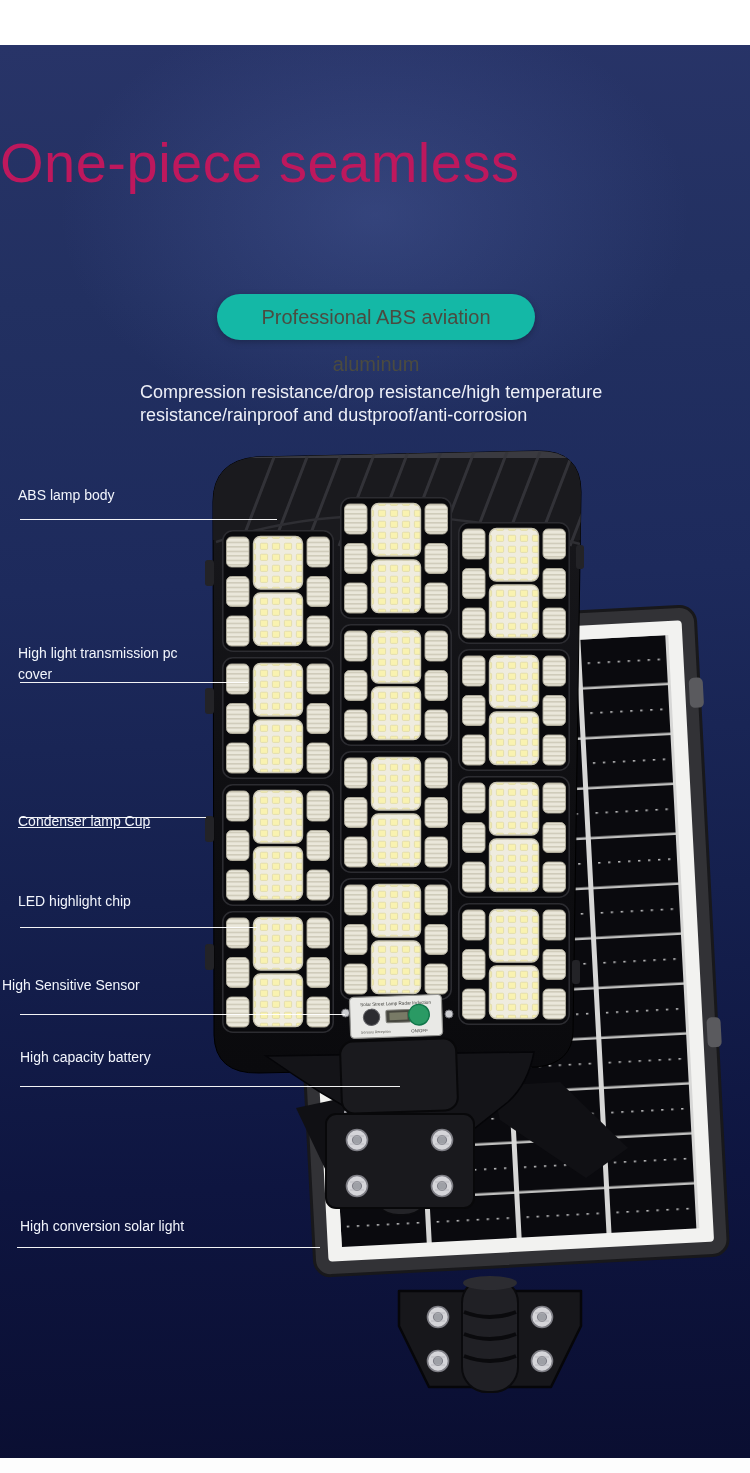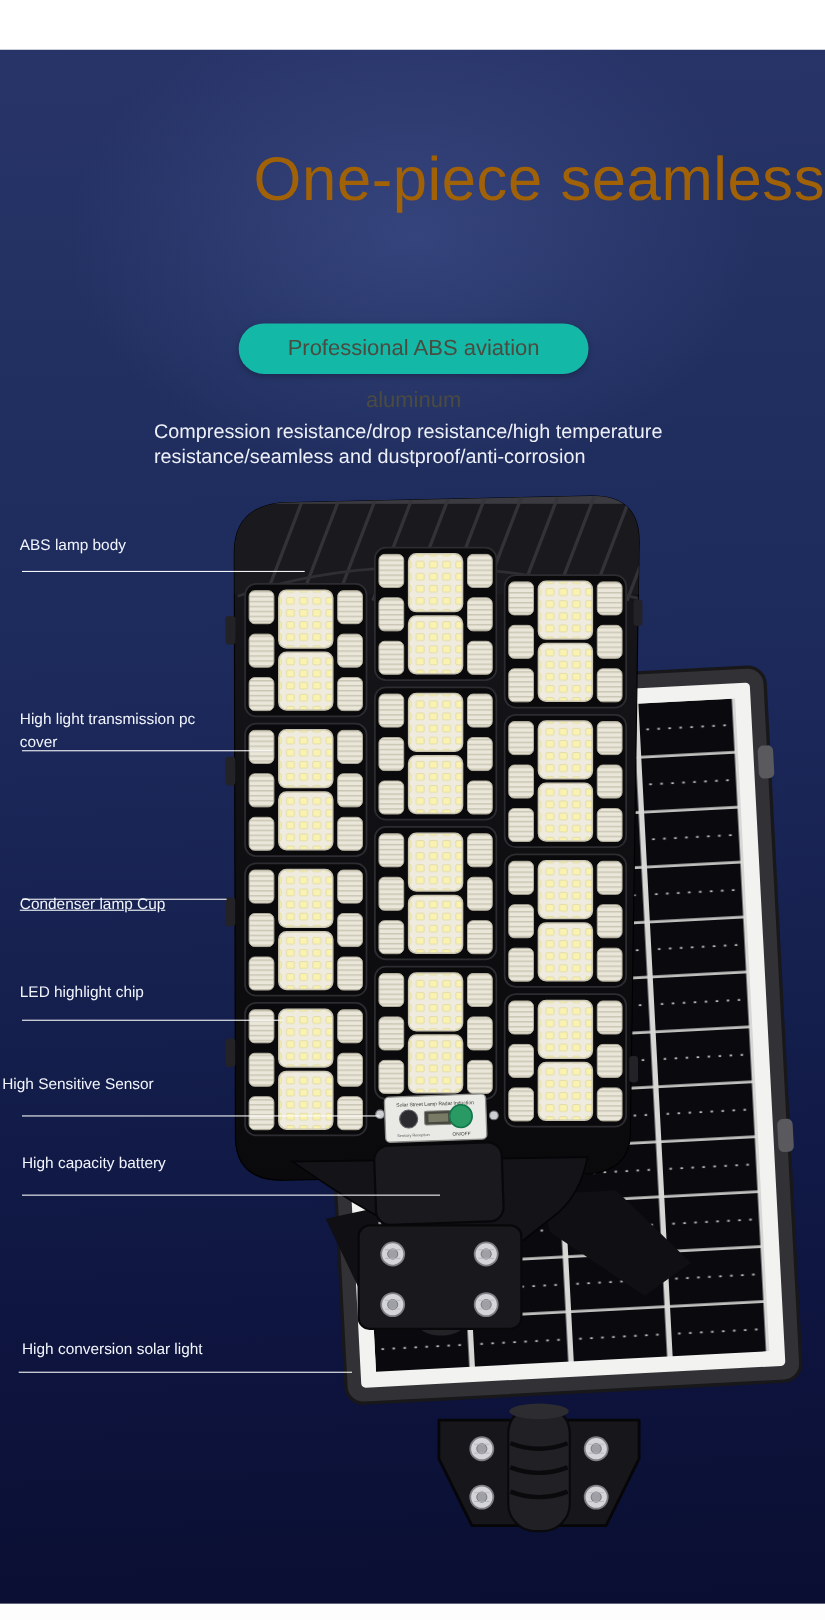--- a/index.html
+++ b/index.html
@@ -5,22 +5,22 @@
   html,body{margin:0;padding:0;background:#ffffff;}
   .page{position:relative;width:750px;height:1473px;overflow:hidden;background:#ffffff;
         font-family:"Liberation Sans","DejaVu Sans",sans-serif;}
   .bg{position:absolute;left:0;top:45px;width:750px;height:1413px;
       background:linear-gradient(178deg,#283468 0%,#223061 18%,#1d2a5c 38%,#15204e 60%,#0e1540 80%,#0a0e31 100%);}
   .bg::after{content:"";position:absolute;inset:0;
       background:radial-gradient(ellipse 60% 22% at 50% 12%,rgba(96,116,188,0.28),rgba(0,0,0,0) 70%);}
   .band{position:absolute;left:0;width:750px;background:#ffffff;}
   .band-top{top:0;height:45px;}
   .band-bottom{top:1458px;height:15px;background:#fdfdfd;}
-  .title{position:absolute;left:0;top:130px;width:750px;text-align:right;
-         font-size:56px;font-weight:400;color:#a16207;letter-spacing:0.5px;}
+  .title{position:absolute;left:0;top:130px;width:750px;text-align:left;
+         font-size:56px;font-weight:400;color:#be185d;letter-spacing:0.5px;}
   .subtitle{position:absolute;left:0;top:217px;width:750px;text-align:center;
          font-size:37px;font-weight:400;color:#f3f5fa;}
   .badge{position:absolute;left:217px;top:294px;width:318px;height:46px;border-radius:24px;
          background:#14b8a6;box-shadow:0 2px 6px rgba(0,0,0,0.25);}
   .badge-text{display:block;width:100%;height:46px;line-height:47px;text-align:center;
          font-size:20px;color:#4b4b40;}
   .desc{position:absolute;left:140px;top:349px;font-size:18px;line-height:23px;color:#eef0f8;margin-top:32px;}
   .desc-line{display:block;}
   .callout-label{position:absolute;font-size:14px;line-height:21px;color:#f2f5fc;z-index:5;}
   .callout-line{position:absolute;height:1.4px;background:#ffffff;opacity:0.95;z-index:5;}
@@ -32,21 +32,21 @@
 
 <div class="page">
   <div class="bg"></div>
 
   <div class="title">One-piece seamless</div>
   <div class="badge">
     <span class="badge-text">Professional ABS aviation aluminum</span>
   </div>
   <div class="desc">
     <span class="desc-line">Compression resistance/drop resistance/high temperature</span>
-    <span class="desc-line">resistance/seamless and dustproof/anti-corrosion</span>
+    <span class="desc-line">resistance/rainproof and dustproof/anti-corrosion</span>
   </div>
 
   <svg class="product" viewBox="0 0 750 1473" aria-hidden="true">
     <defs>
       <linearGradient id="bodyGrad" x1="0" y1="0" x2="0" y2="1">
         <stop offset="0" stop-color="#2e2e33"></stop>
         <stop offset="0.12" stop-color="#17171b"></stop>
         <stop offset="0.6" stop-color="#0e0e11"></stop>
         <stop offset="1" stop-color="#0a0a0d"></stop>
       </linearGradient>

